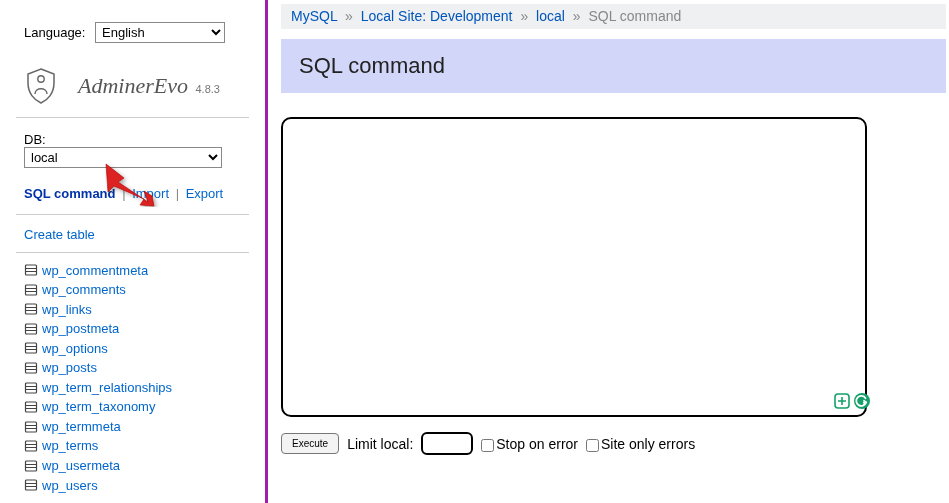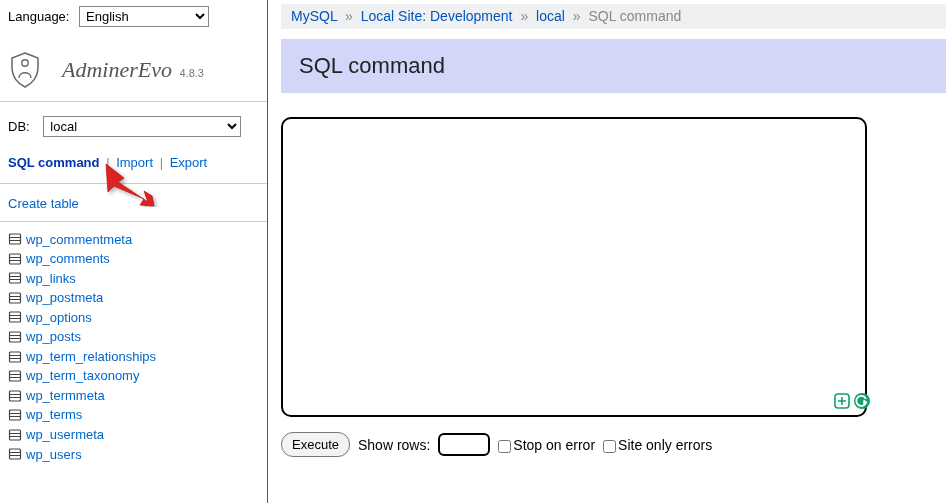--- a/index.html
+++ b/index.html
@@ -14,22 +14,22 @@
       position: relative;
     }
     a { color: #0066cc; text-decoration: none; }
 
     .sidebar {
       position: absolute;
       left: 0;
       top: 0;
       width: 268px;
       height: 503px;
-      padding: 0;
-      border-right: 1px solid #a21caf;
+      padding: 16px;
+      border-right: 3px solid #a21caf;
     }
 
     .lang-row {
       padding: 6px 8px 6px 8px;
       font-size: 13px;
     }
     .lang-row label { margin-right: 6px; }
     .lang-row select {
       width: 130px;
       font-size: 13px;
@@ -157,24 +157,24 @@
 
     .controls-row {
       margin-top: 12px;
       display: flex;
       align-items: center;
       gap: 8px;
       font-size: 14px;
     }
     .execute-btn {
       border: 1px solid #777;
-      border-radius: 12px;
+      border-radius: 4px;
       background: #f3f3f3;
       padding: 4px 10px;
-      font-size: 13px;
+      font-size: 10px;
       cursor: pointer;
     }
     .limit-input {
       width: 52px;
       border: 2px solid #000;
       border-radius: 6px;
       padding: 2px 4px;
       font-size: 13px;
     }
     .chk-label {
@@ -401,21 +401,21 @@
         <svg width="18" height="18" viewBox="0 0 18 18">
             <circle cx="9" cy="9" r="8" fill="#15a06a"></circle>
             <path d="M12.5 6.2 A5 5 0 1 0 13 10.5 L10.8 10.5" fill="none" stroke="#fff" stroke-width="1.8" stroke-linecap="round"></path>
             <path d="M11 8.6 L13.2 10.5 L11 12.4" fill="none" stroke="#fff" stroke-width="1.6" stroke-linecap="round" stroke-linejoin="round"></path>
           </svg>
       </span>
     </div>
 
     <div class="controls-row">
       <button class="execute-btn">Execute</button>
-      <span>Show rows:</span>
+      <span>Limit local:</span>
       <input type="text" class="limit-input" value="" style="">
       <label class="chk-label">
         <input type="checkbox" style="">
         <span>Stop on error</span>
       </label>
       <label class="chk-label">
         <input type="checkbox" style="">
         <span>Site only errors</span>
       </label>
     </div>

